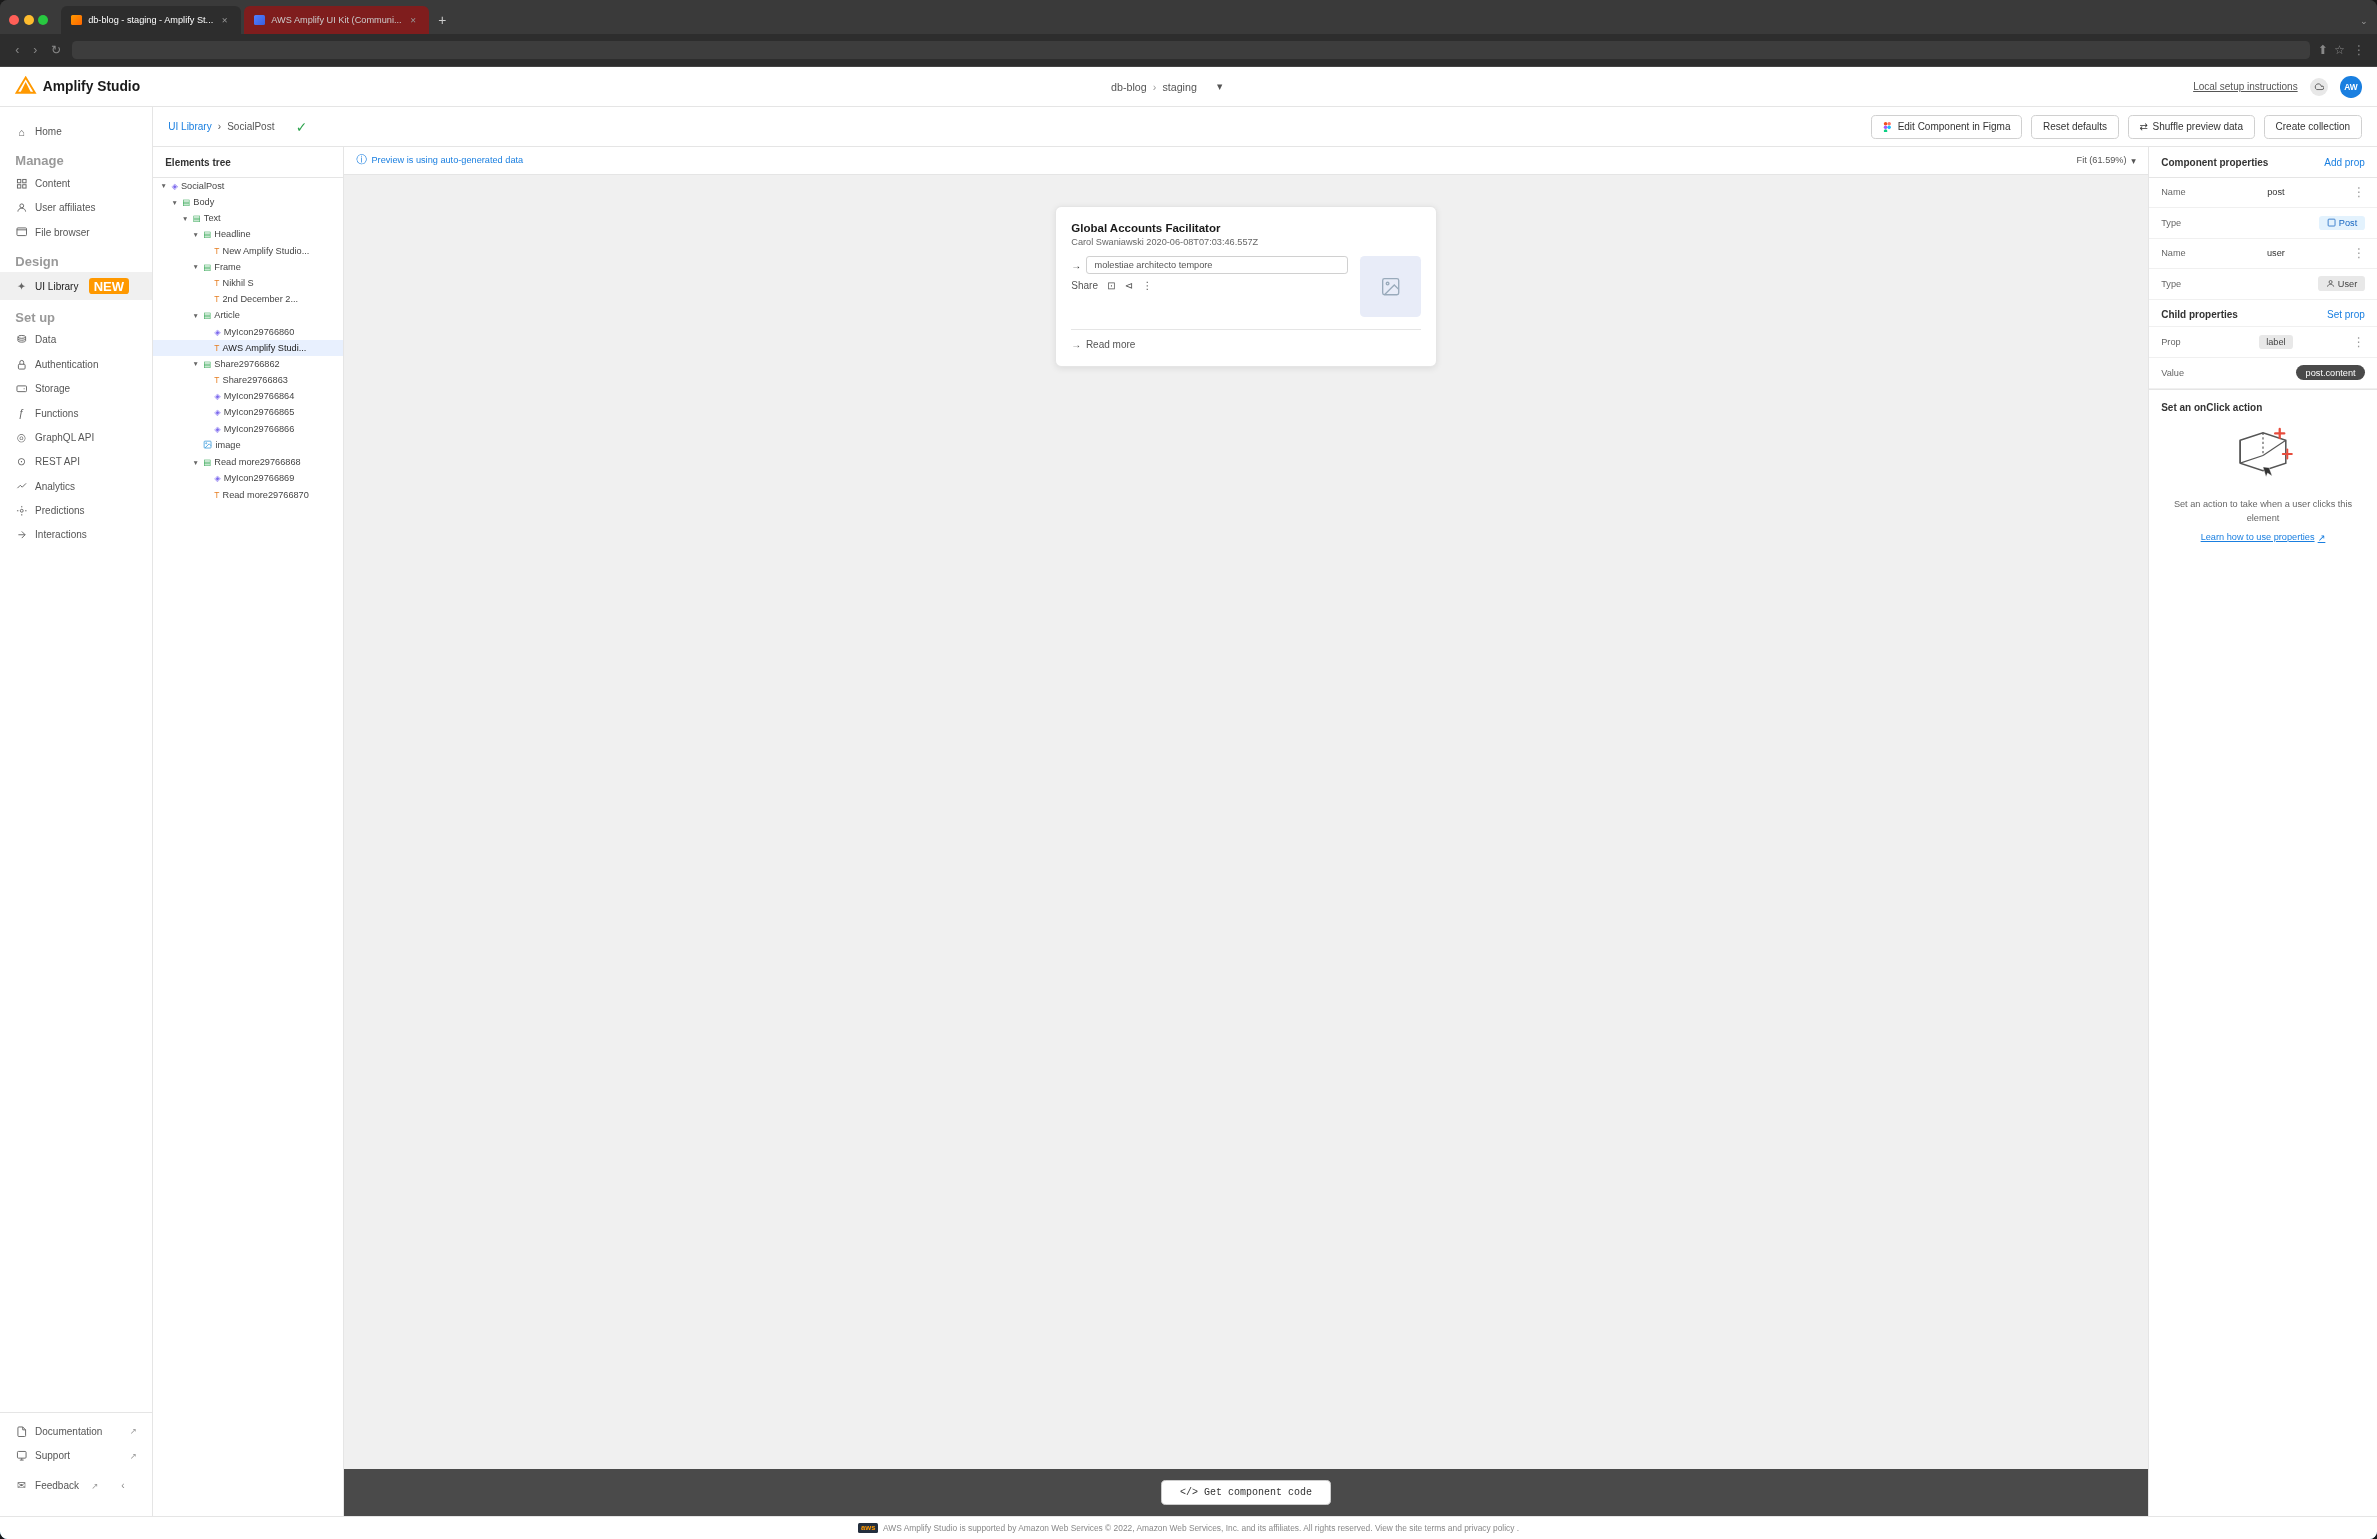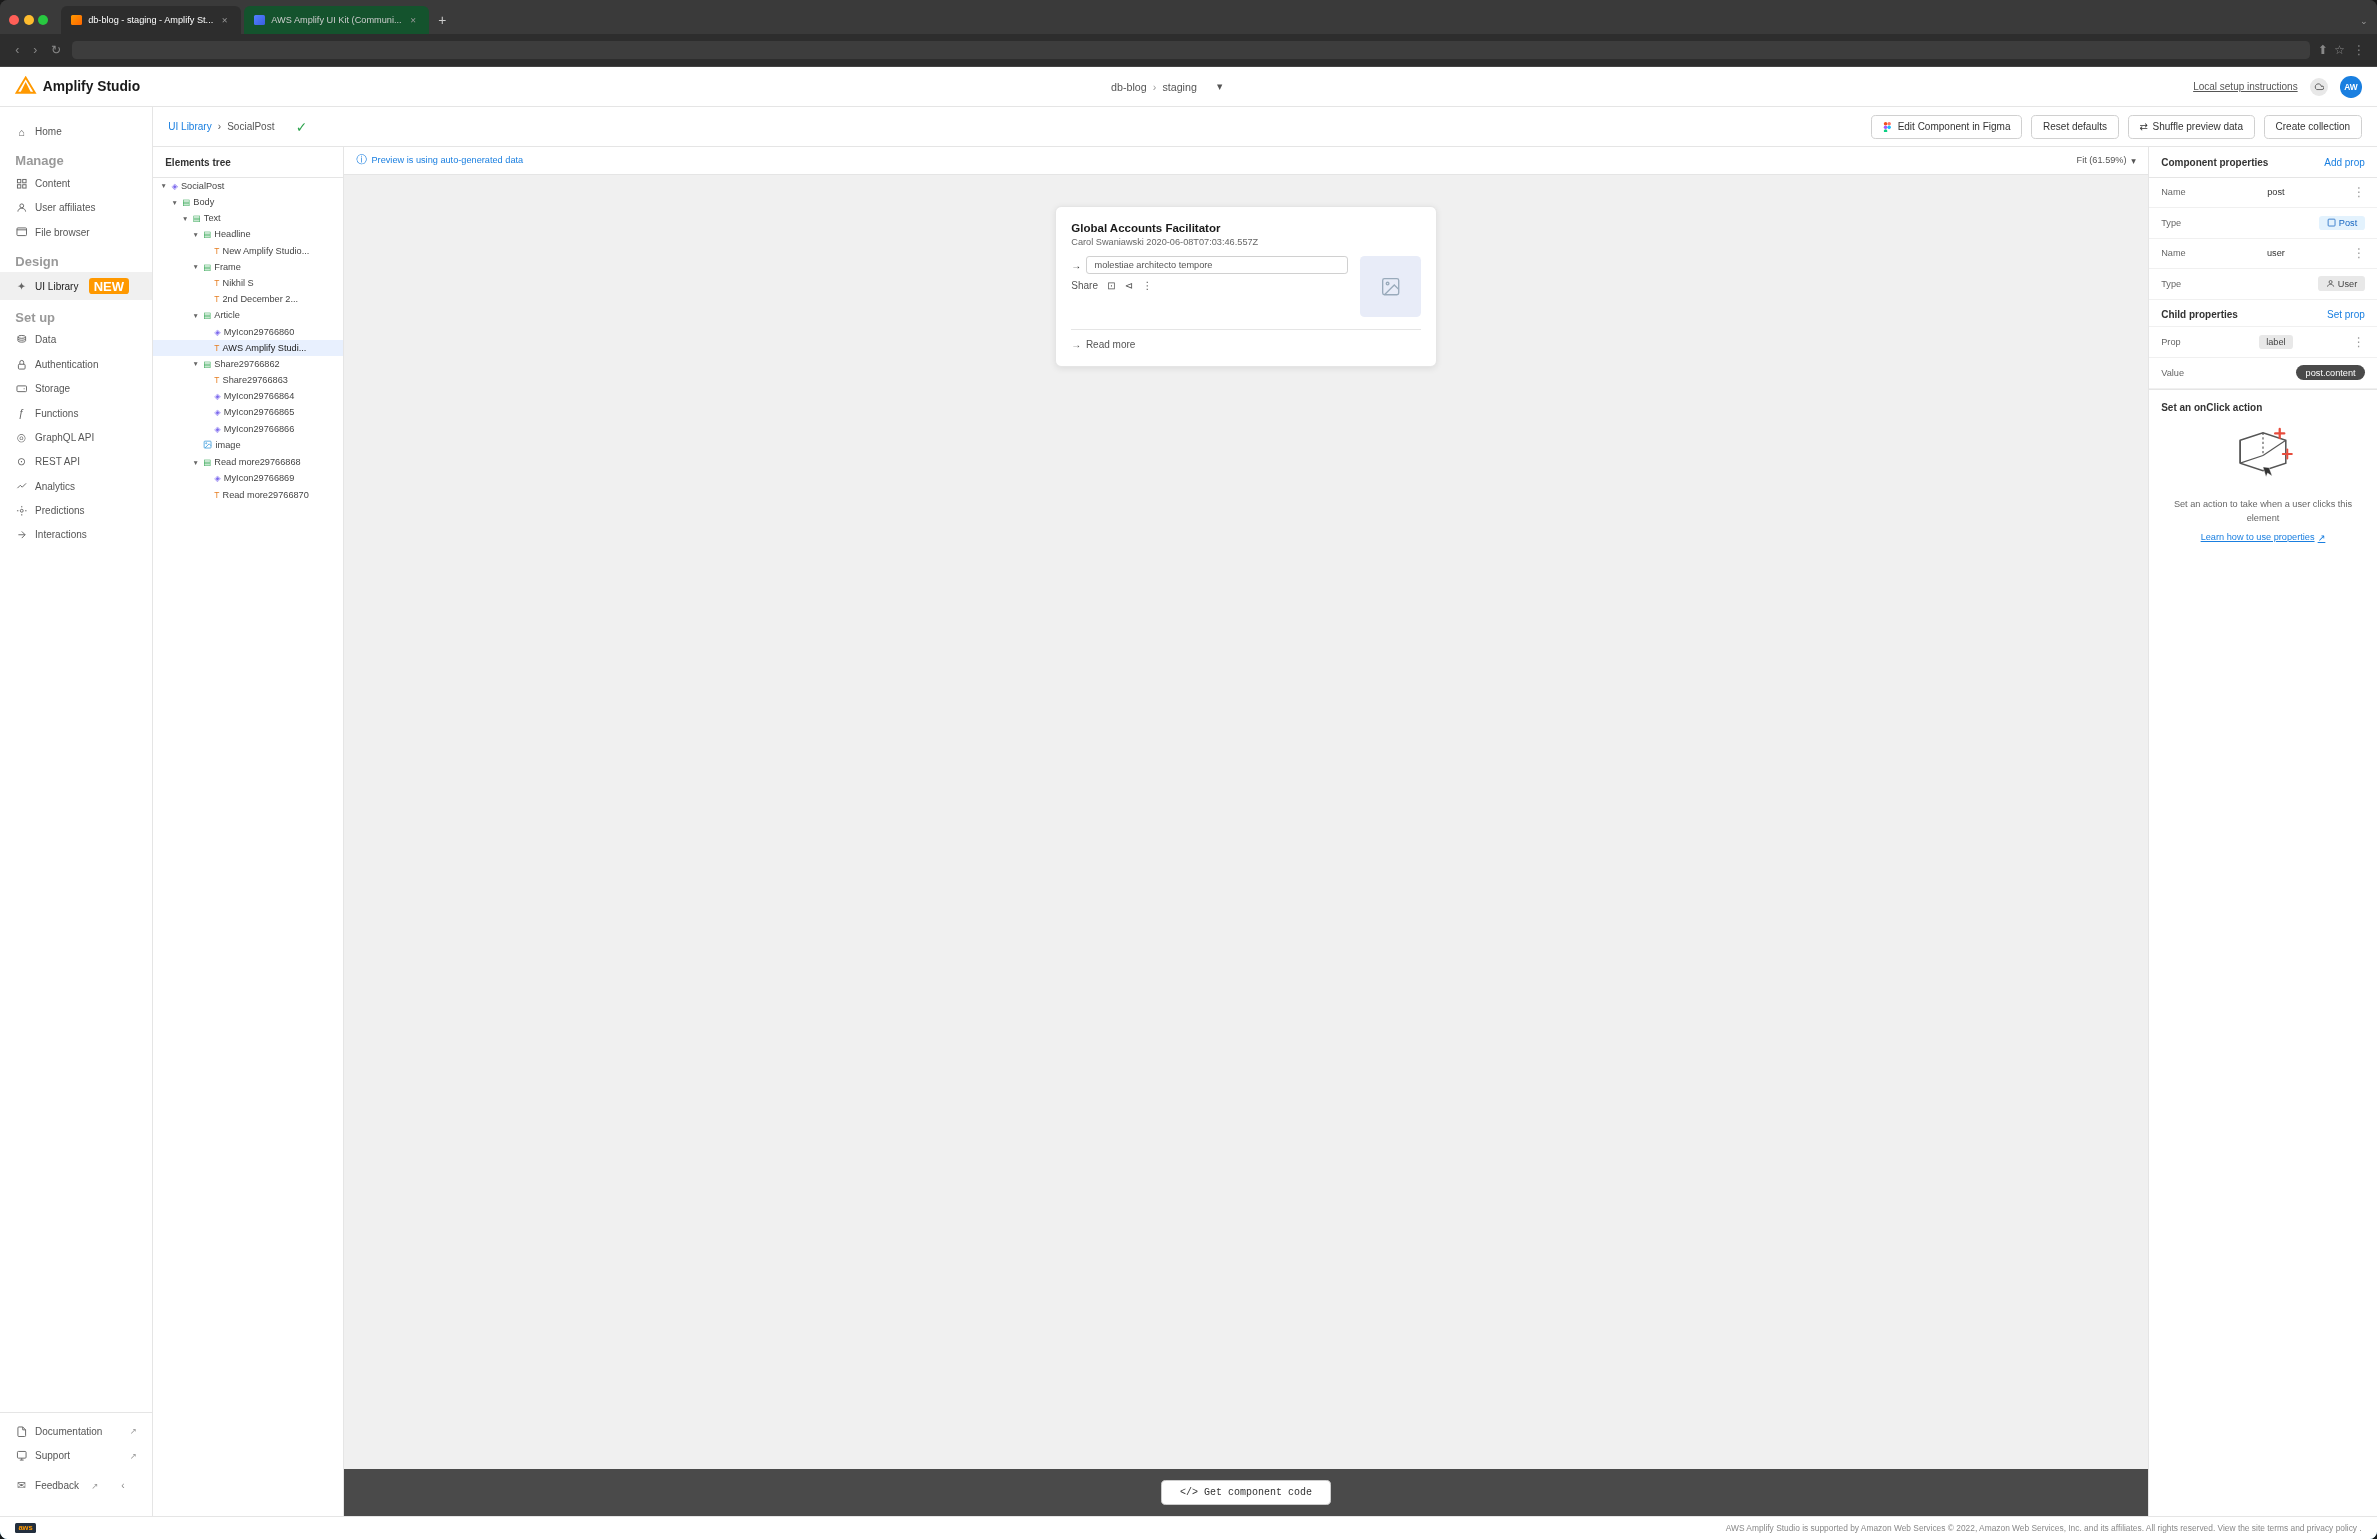--- a/index.html
+++ b/index.html
@@ -6,21 +6,21 @@
     body { font-family: -apple-system, BlinkMacSystemFont, 'Segoe UI', sans-serif; background: #1a1a1a; color: #1a1a1a; font-size: 10px; }
 
     
     .browser-chrome { background: #2d2d2d; border-radius: 7.6px; overflow: hidden; width: 100%; min-height: 100vh; }
     .tab-bar { background: #3a3a3a; display: flex; align-items: center; padding: 6.1px 9.2px 0; gap: 3.1px; height: 34px; }
     .traffic-lights { display: flex; gap: 4.6px; margin-right: 9.2px; align-items: center; }
     .traffic-light { width: 10px; height: 10px; border-radius: 50%; }
     .tl-red { background: #ff5f57; }
     .tl-yellow { background: #febc2e; }
     .tl-green { background: #28c840; }
-    .tab { background: #14532d; border-radius: 6.1px 6.1px 0 0; padding: 4.6px 10.7px; display: flex; align-items: center; gap: 6.1px; font-size: 9.2px; color: #ccc; cursor: pointer; height: 27.5px; }
+    .tab { background: #7f1d1d; border-radius: 6.1px 6.1px 0 0; padding: 4.6px 10.7px; display: flex; align-items: center; gap: 6.1px; font-size: 9.2px; color: #ccc; cursor: pointer; height: 27.5px; }
     .tab.active { background: #2d2d2d; color: #fff; }
     .tab-favicon { width: 10.7px; height: 10.7px; border-radius: 1.5px; display: inline-block; }
     .tab-favicon.amplify { background: linear-gradient(135deg, #ff9900 0%, #ff6600 100%); }
     .tab-favicon.aws { background: linear-gradient(135deg, #527fff 0%, #3a5fe0 100%); }
     .tab-close { width: 10.7px; height: 10.7px; border-radius: 50%; display: flex; align-items: center; justify-content: center; color: #999; font-size: 7.6px; cursor: pointer; }
     .tab-new { background: none; border: none; color: #ccc; font-size: 13.8px; cursor: pointer; padding: 0 6.1px; }
     .tab-chevron { margin-left: auto; color: #999; font-size: 9.2px; }
 
     
     .url-bar { background: #2d2d2d; padding: 6.1px 12.2px; display: flex; align-items: center; gap: 7.6px; border-bottom: 0.8px solid #444; }
@@ -127,21 +127,21 @@
     .child-props-header { display: flex; align-items: center; justify-content: space-between; padding: 9.2px 12.2px 6.1px; border-bottom: 0.8px solid #f0f0f0; }
     .child-props-title { font-size: 10px; font-weight: 600; color: #333; }
     .child-props-link { color: #1a7fe0; font-size: 10px; cursor: pointer; }
     .onclick-section { padding: 12.2px; border-top: 0.8px solid #e5e5e5; }
     .onclick-title { font-size: 10px; font-weight: 600; color: #333; margin-bottom: 12.2px; }
     .onclick-illustration { display: flex; align-items: center; justify-content: center; margin: 12.2px 0; }
     .onclick-desc { font-size: 9.2px; color: #666; text-align: center; line-height: 1.5; }
     .learn-link { color: #1a7fe0; font-size: 9.2px; cursor: pointer; text-decoration: underline; display: flex; align-items: center; gap: 3.1px; margin-top: 6.1px; justify-content: center; }
 
     
-    .app-footer { background: #fff; border-top: 0.8px solid #e5e5e5; padding: 6.1px 15.3px; font-size: 8.4px; color: #888; text-align: center; display: flex; align-items: center; justify-content: space-between; gap: 4.6px; }
+    .app-footer { background: #fff; border-top: 0.8px solid #e5e5e5; padding: 6.1px 15.3px; font-size: 8.4px; color: #888; text-align: center; display: flex; align-items: center; justify-content: center; gap: 4.6px; }
     .aws-logo { font-size: 7.6px; font-weight: 700; background: #232f3e; color: #ff9900; padding: 0.8px 3.1px; border-radius: 1.5px; }
 
     
     .indent-0 { padding-left: 6.1px; }
     .indent-1 { padding-left: 17px; }
     .indent-2 { padding-left: 27.5px; }
     .indent-3 { padding-left: 38px; }
     .indent-4 { padding-left: 49px; }
   </style>
 </head>

